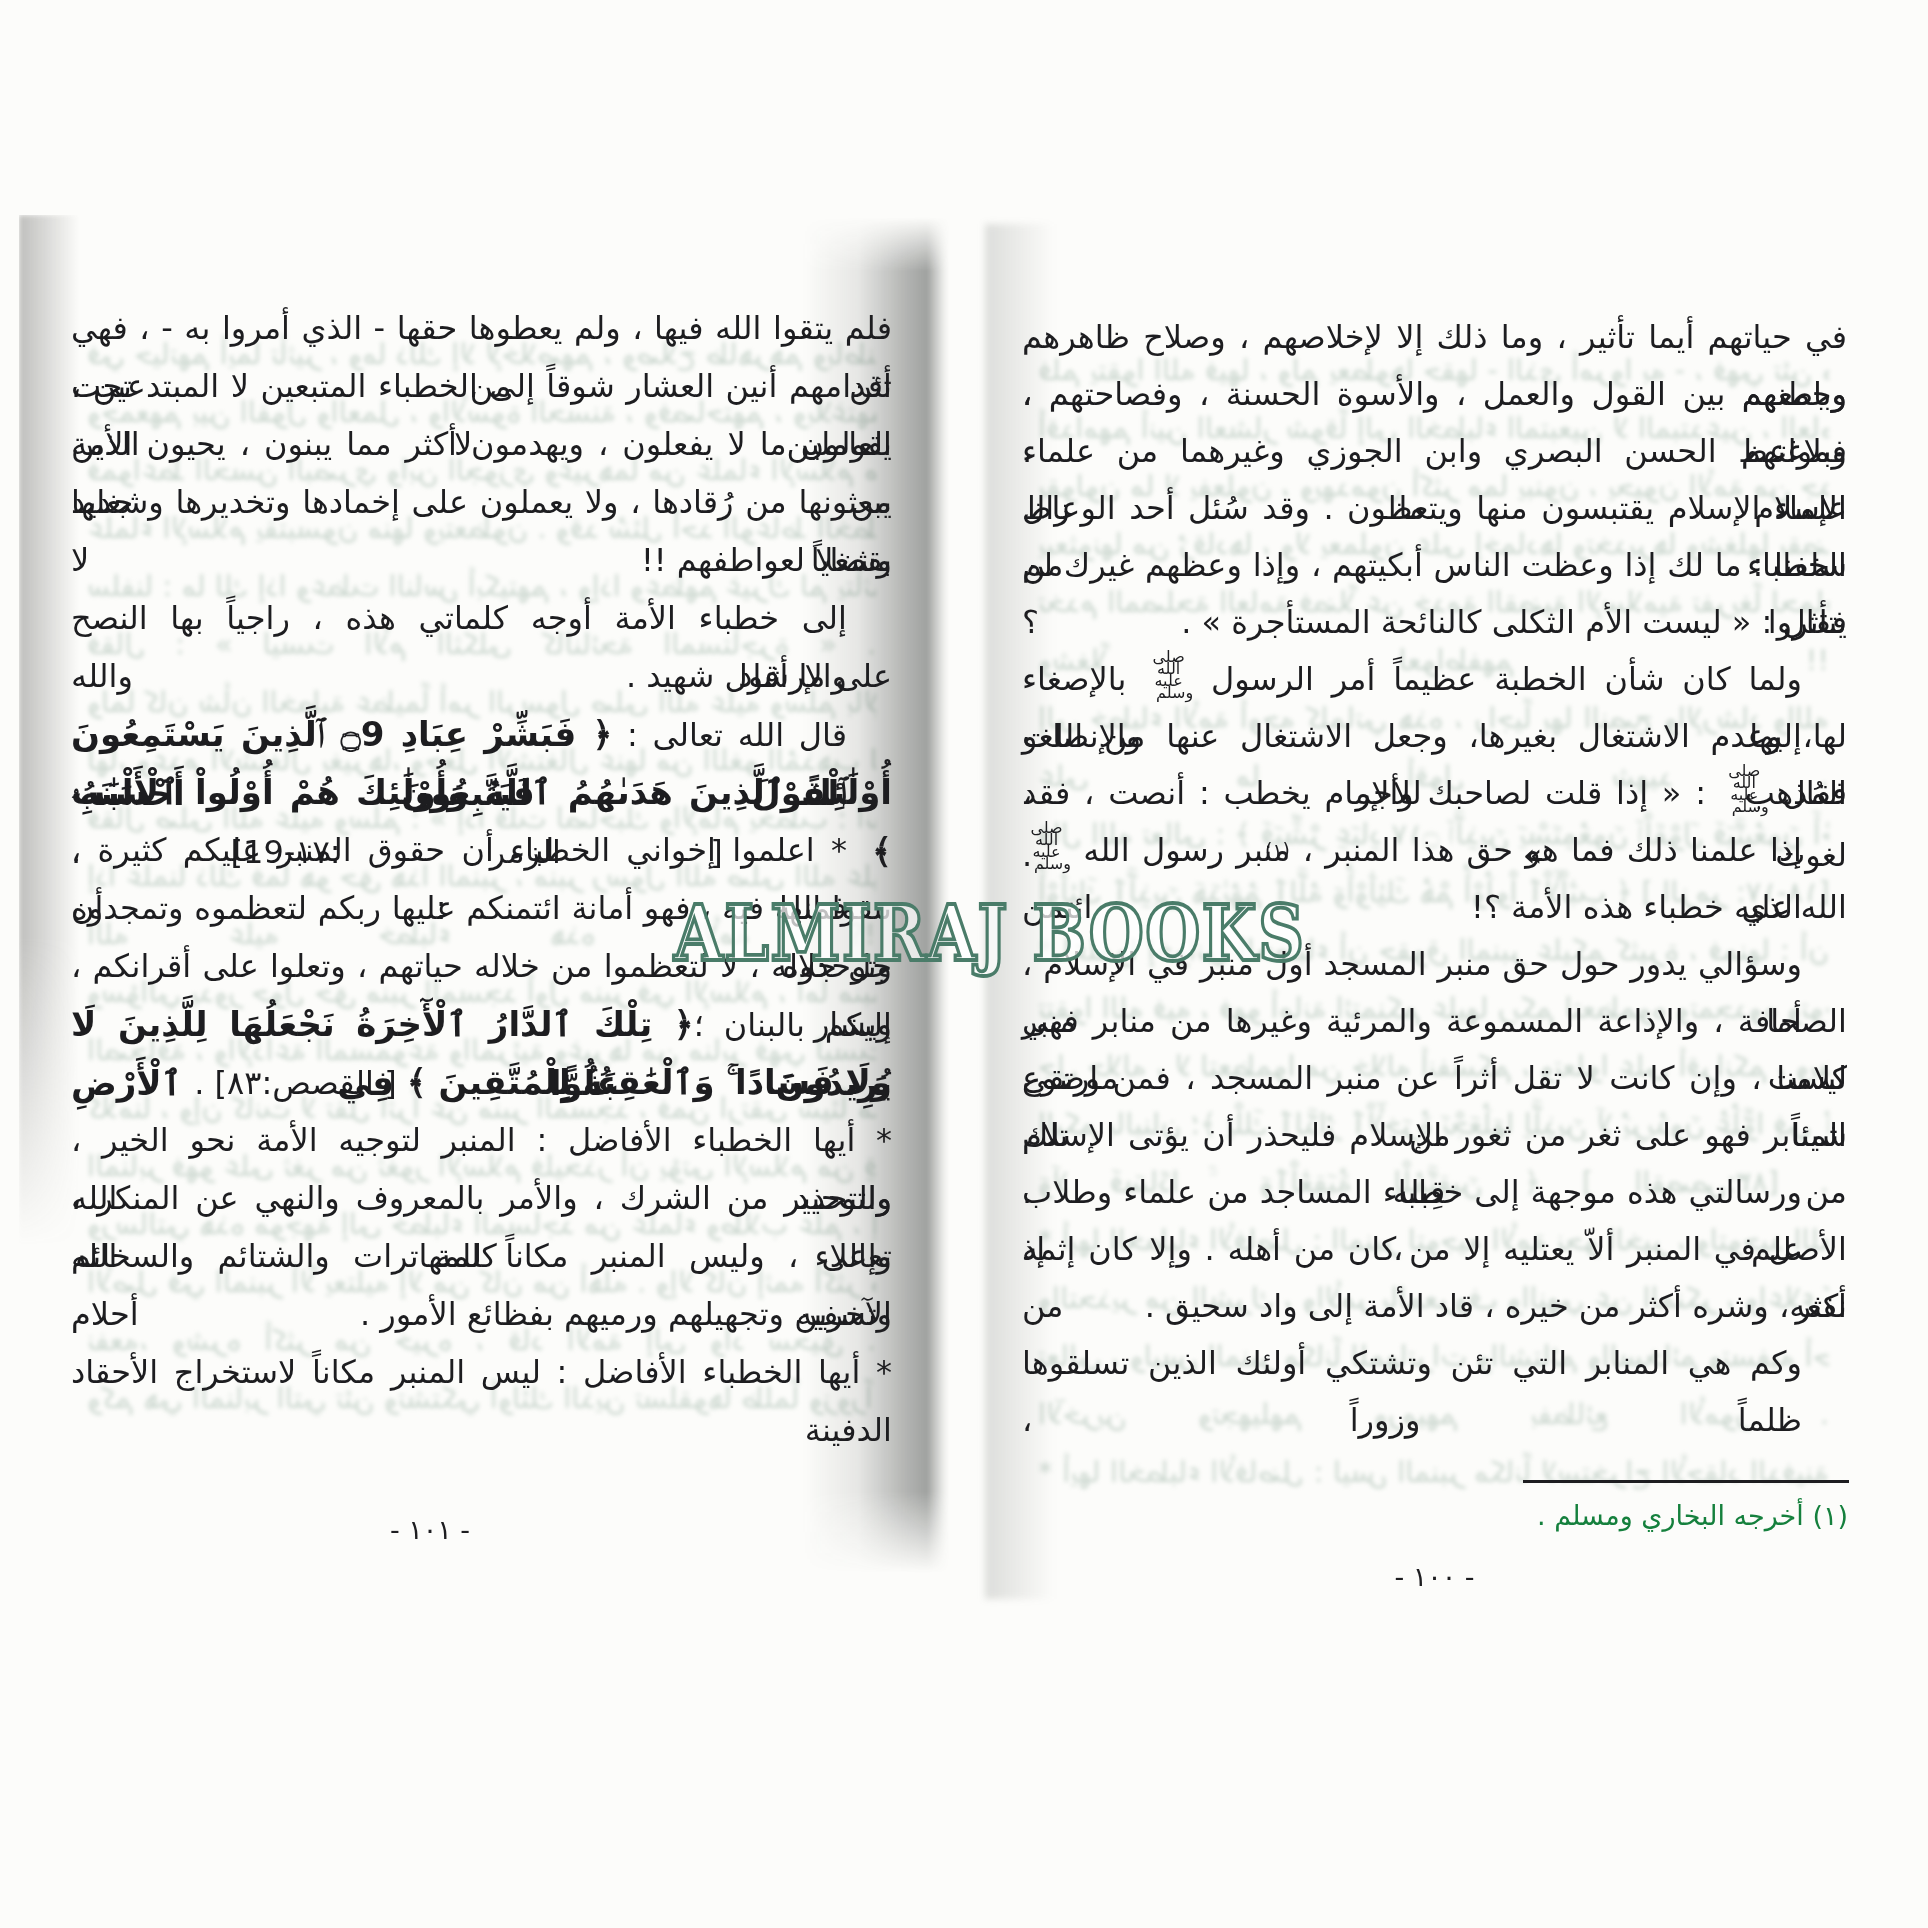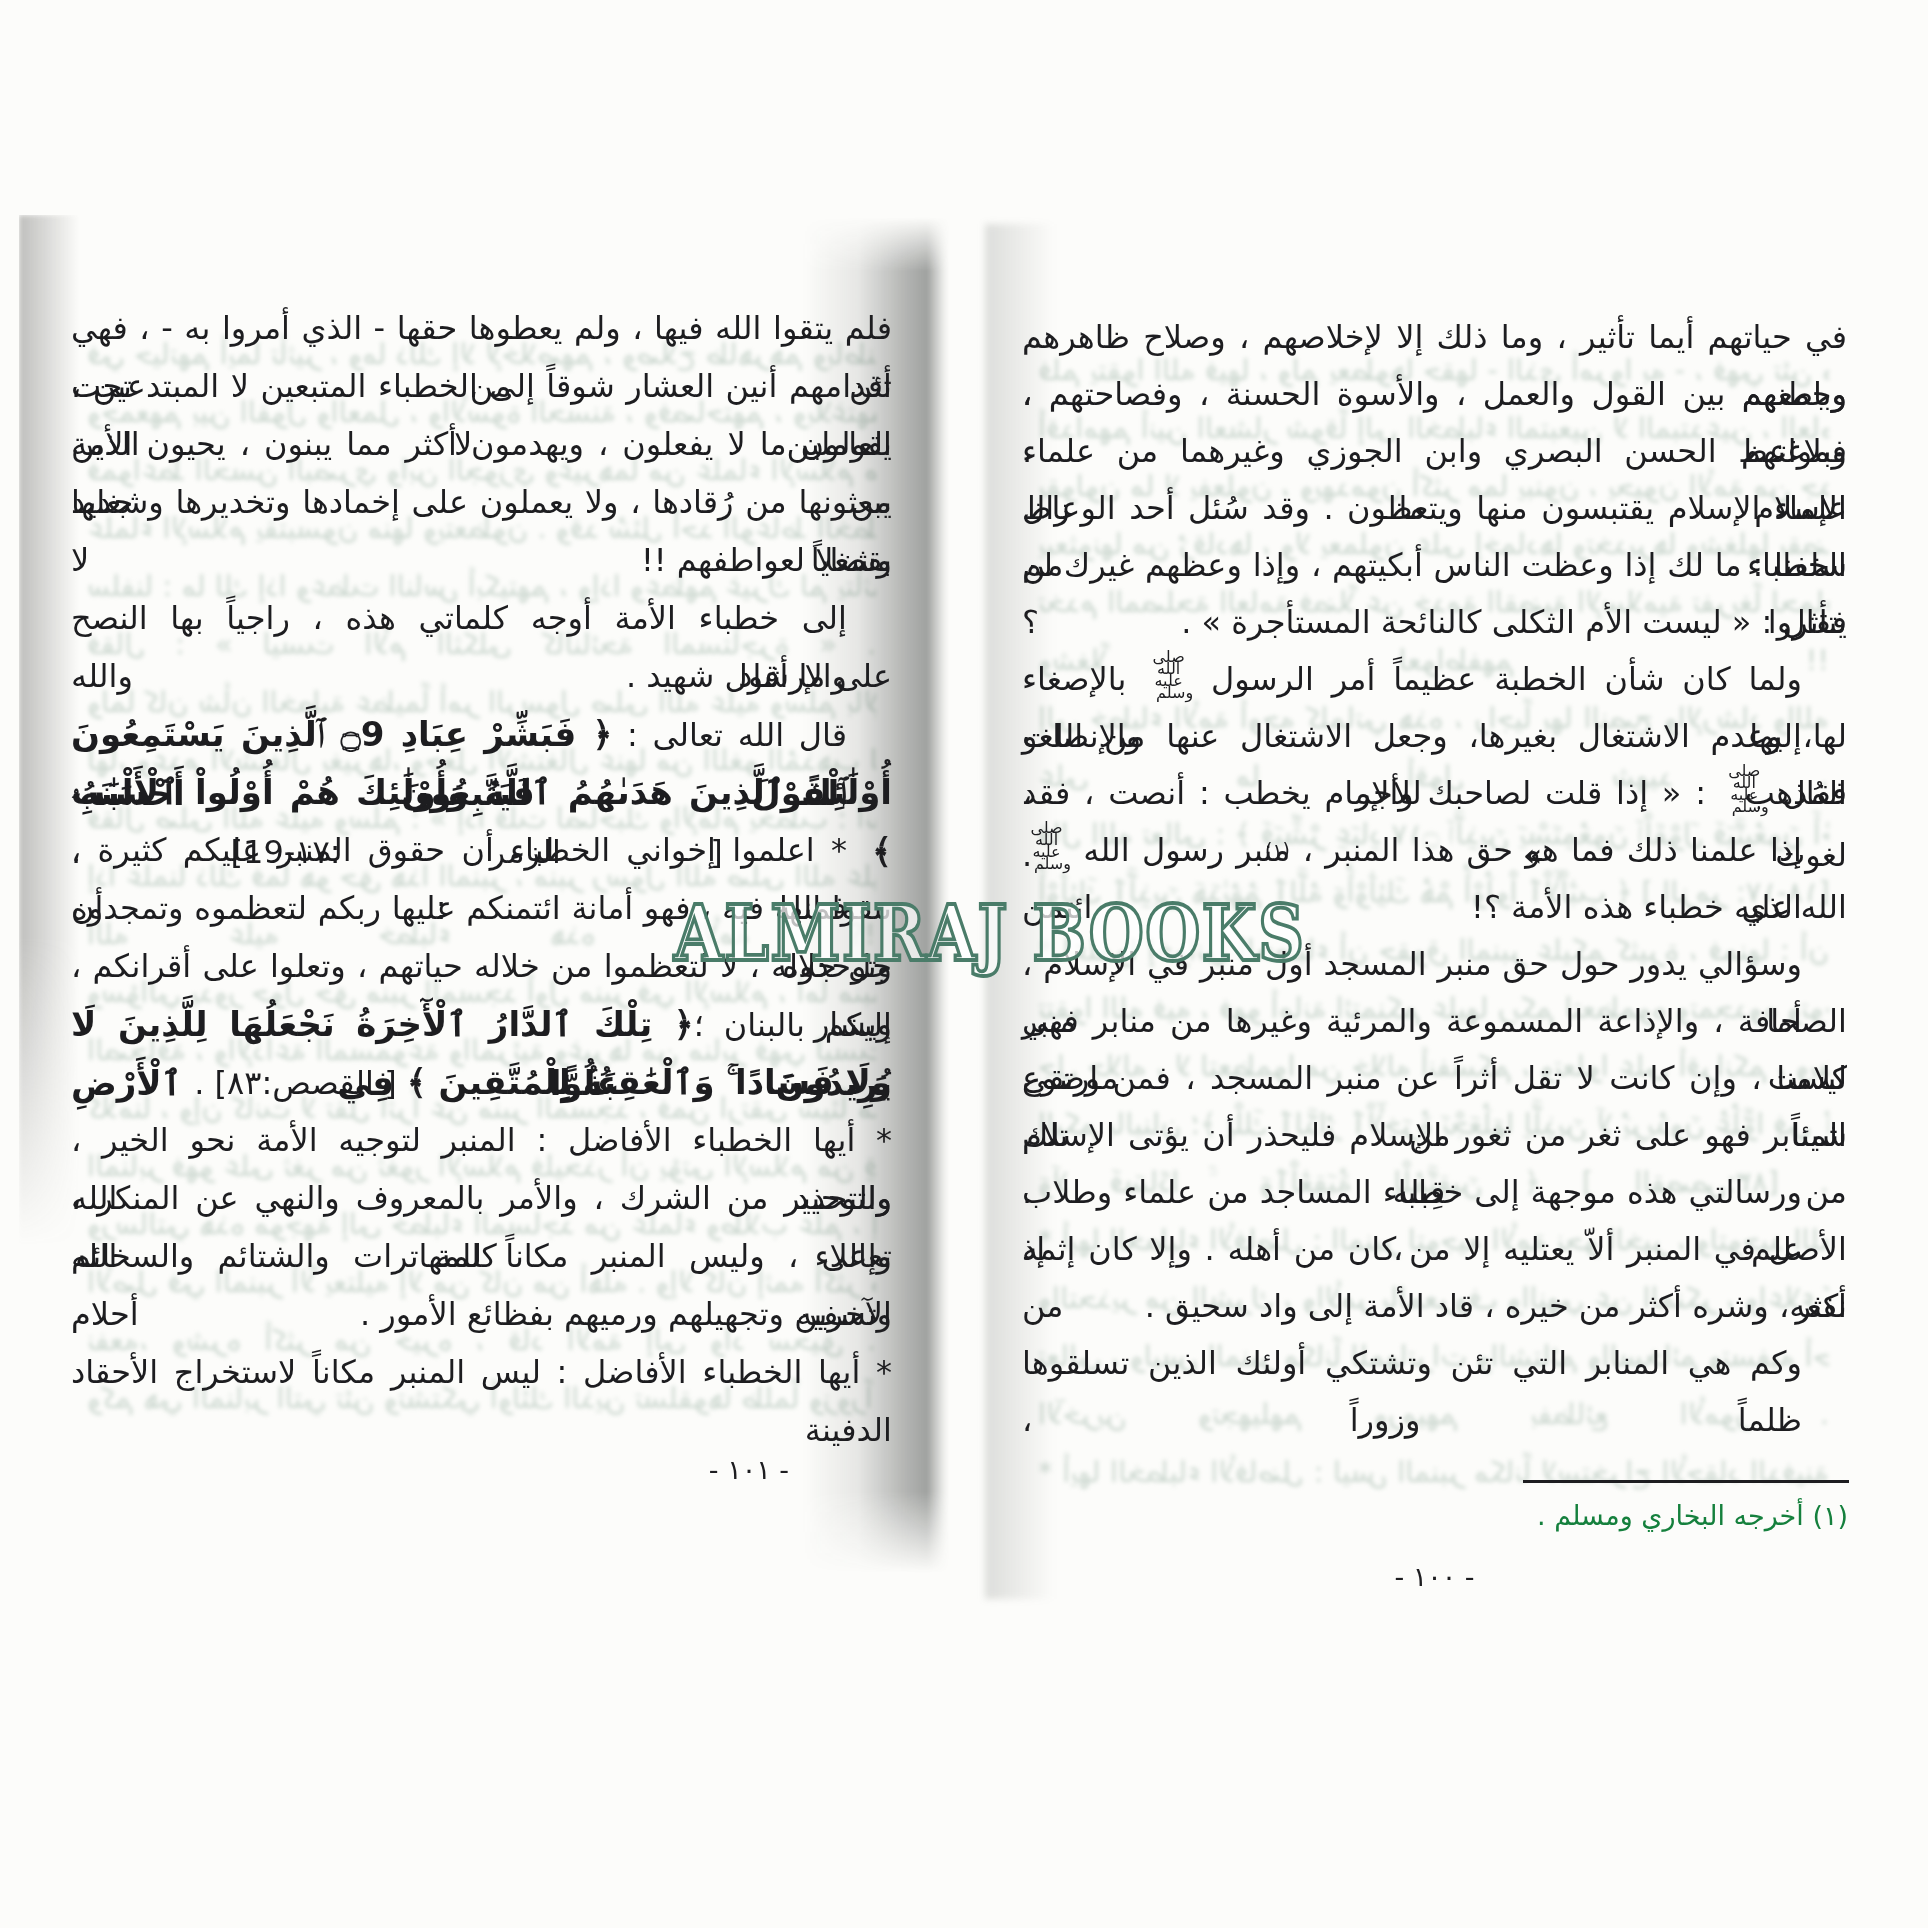--- a/index.html
+++ b/index.html
@@ -60,21 +60,21 @@
     background:#1d1d20;z-index:3;
   }
   .footnote{
     position:absolute;left:1022px;top:1495px;width:826px;z-index:3;
     direction:rtl;text-align:right;font-size:27px;line-height:41px;color:#15803d;
   }
   .pagenum{
     position:absolute;z-index:3;direction:rtl;text-align:center;
     font-size:27px;color:#1d1d20;
   }
-  #pagenum-left {left:71px;  top:1454px;width:718px;text-align:right;}
+  #pagenum-left {left:71px;  top:1514px;width:718px;}
   #pagenum-right{left:1022px;top:1561px;width:825px;}
   
   .watermark{
     position:absolute;left:674px;top:895px;z-index:5;
     font-family:"DejaVu Serif", serif;font-weight:bold;
     font-size:77px;line-height:77px;letter-spacing:1.9px;
     transform:scaleX(.82);transform-origin:left center;
     color:rgba(255,255,255,.72);
     -webkit-text-stroke:3.8px rgba(74,124,105,.88);
     text-stroke:3.8px rgba(74,124,105,.88);

